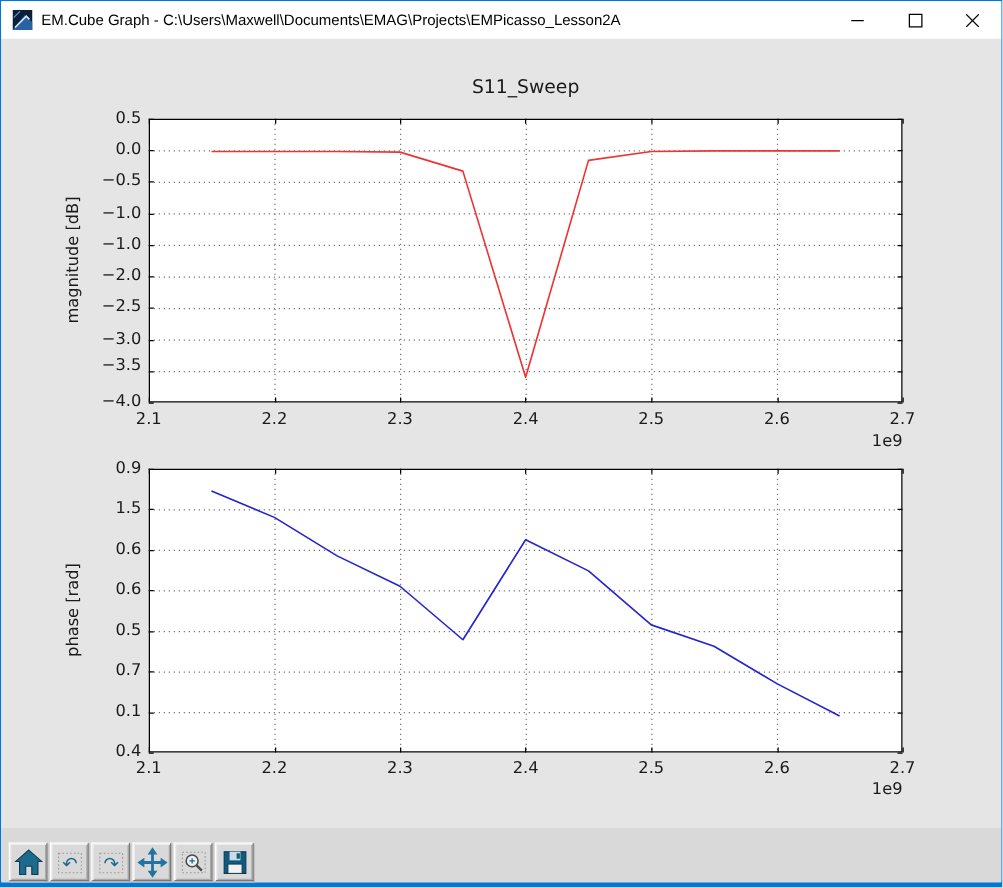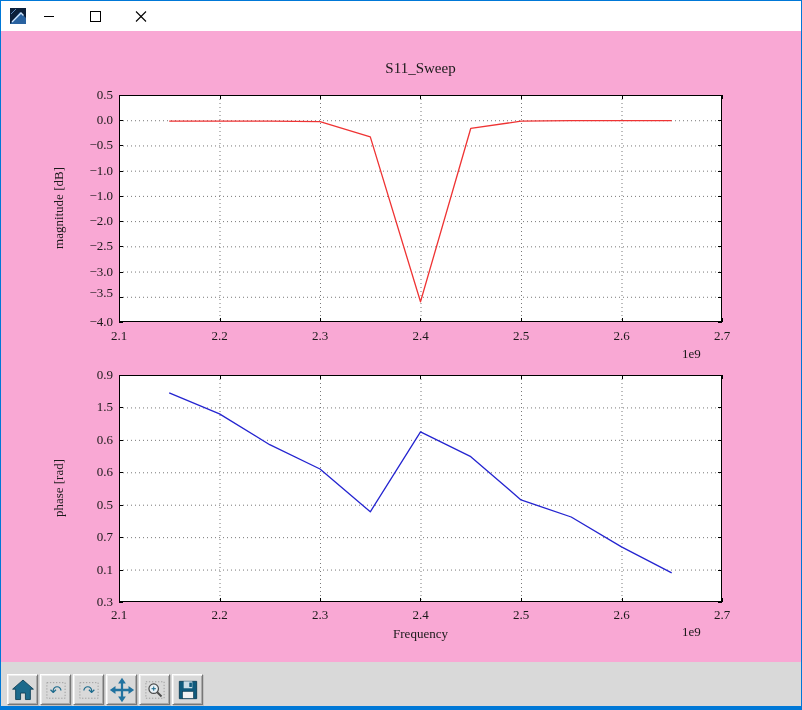--- a/index.html
+++ b/index.html
@@ -30,21 +30,21 @@
     position: absolute; left: 118px; top: 29px; width: 603px;
     text-align: center; font-size: 15px;
   }
   .ylabel {
     position: absolute; width: 200px; height: 16px; text-align: center;
     transform: rotate(-90deg); font-size: 13px; line-height: 16px;
   }
   .ylabel0 { left: -42px; top: 169px; }
   .ylabel1 { left: -42px; top: 449px; }
   .xlabel { position: absolute; left: 118px; top: 595px; width: 603px; text-align: center; font-size: 13px; }
-  .offset { position: absolute; left: 681px; width: 60px; font-size: 13px; }
+  .offset { position: absolute; left: 661px; width: 60px; text-align: right; font-size: 13px; }
   .offset0 { top: 315px; }
   .offset1 { top: 593px; }
   .xtick-label { position: absolute; width: 44px; text-align: center; font-size: 13px; line-height: 16px; }
   .ytick-label { position: absolute; width: 44px; text-align: right; font-size: 13px; line-height: 16px; }
   .toolbar {
     position: absolute; left: 0; top: 661px; width: 800px; height: 44px;
     background: #d9d9d9; display: flex; align-items: flex-start;
     padding-left: 6px; padding-top: 12px;
   }
   .tbtn {
@@ -63,41 +63,42 @@
 
   <div class="titlebar">
     <div class="app-icon">
       <svg width="16" height="16" viewBox="0 0 16 16">
         <rect width="16" height="16" fill="#0b1f3a"></rect>
         <path d="M0 16 L10 4 L16 10 L16 16 Z" fill="#2f6fb3" opacity="0.85"></path>
         <path d="M2 14 L11 5 L13.5 7.5" stroke="#cfe6ff" stroke-width="1.4" fill="none"></path>
         <path d="M1 6 L6 1" stroke="#5b87b8" stroke-width="1" fill="none"></path>
       </svg>
     </div>
+    <div class="title">EM.Cube Graph - C:\Users\Maxwell\Documents\EMAG\Projects\EMPicasso_Lesson2A</div>
     <div class="winbtns">
       <div class="winbtn">
         <svg width="46" height="30">
             <line x1="18" y1="15.5" x2="28" y2="15.5" stroke="#000" stroke-width="1"></line>
           </svg>
       </div>
       <div class="winbtn">
         <svg width="46" height="30">
             <rect x="18.5" y="10.5" width="10" height="10" fill="none" stroke="#000" stroke-width="1"></rect>
           </svg>
       </div>
       <div class="winbtn">
         <svg width="46" height="30">
           <line x1="18" y1="10.5" x2="28" y2="20.5" stroke="#000" stroke-width="1.1"></line>
           <line x1="28" y1="10.5" x2="18" y2="20.5" stroke="#000" stroke-width="1.1"></line>
         </svg>
       </div>
     </div>
   </div>
 
-  <div class="figure" style="background: #f9a8d4; font-family: Liberation Serif, serif;">
+  <div class="figure" style="background: #e5e5e5;">
     <svg id="plots" width="800" height="631">
         <g>
           <rect x="118" y="64" width="603" height="227" fill="#ffffff"></rect>
           <g stroke="#787878" stroke-width="1" stroke-dasharray="1,3">
             <line x1="219.00000000000006" y1="64" x2="219.00000000000006" y2="291"></line>
             <line x1="319.49999999999966" y1="64" x2="319.49999999999966" y2="291"></line>
             <line x1="419.9999999999998" y1="64" x2="419.9999999999998" y2="291"></line>
             <line x1="520.4999999999998" y1="64" x2="520.4999999999998" y2="291"></line>
             <line x1="621" y1="64" x2="621" y2="291"></line>
             <line x1="118" y1="89.72222222222223" x2="721" y2="89.72222222222223"></line>
@@ -195,21 +196,20 @@
             <line x1="118" y1="539.5" x2="122" y2="539.5"></line>
             <line x1="721" y1="539.5" x2="717" y2="539.5"></line>
             <line x1="118" y1="571.5" x2="122" y2="571.5"></line>
             <line x1="721" y1="571.5" x2="717" y2="571.5"></line>
           </g>
         </g>
       </svg>
     <div class="chart-title">S11_Sweep</div>
     <div class="ylabel ylabel0">magnitude [dB]</div>
     <div class="ylabel ylabel1">phase [rad]</div>
-    <div class="xlabel">Frequency</div>
     <div class="offset offset0">1e9</div>
     <div class="offset offset1">1e9</div>
   <div class="xtick-label" style="left: 96px; top: 297px;">2.1</div>
       <div class="xtick-label" style="left: 196.5px; top: 297px;">2.2</div>
       <div class="xtick-label" style="left: 297px; top: 297px;">2.3</div>
       <div class="xtick-label" style="left: 397.5px; top: 297px;">2.4</div>
       <div class="xtick-label" style="left: 498px; top: 297px;">2.5</div>
       <div class="xtick-label" style="left: 598.5px; top: 297px;">2.6</div>
       <div class="xtick-label" style="left: 699px; top: 297px;">2.7</div>
       <div class="ytick-label" style="left: 68px; top: 56px;">0.5</div>
@@ -229,21 +229,21 @@
       <div class="xtick-label" style="left: 498px; top: 576px;">2.5</div>
       <div class="xtick-label" style="left: 598.5px; top: 576px;">2.6</div>
       <div class="xtick-label" style="left: 699px; top: 576px;">2.7</div>
       <div class="ytick-label" style="left: 68px; top: 336px;">0.9</div>
       <div class="ytick-label" style="left: 68px; top: 368.429px;">1.5</div>
       <div class="ytick-label" style="left: 68px; top: 400.857px;">0.6</div>
       <div class="ytick-label" style="left: 68px; top: 433.286px; text-align: right;">0.6</div>
       <div class="ytick-label" style="left: 68px; top: 465.714px;">0.5</div>
       <div class="ytick-label" style="left: 68px; top: 498.143px;">0.7</div>
       <div class="ytick-label" style="left: 68px; top: 530.571px;">0.1</div>
-      <div class="ytick-label" style="left: 68px; top: 563px;">0.3</div>
+      <div class="ytick-label" style="left: 68px; top: 563px;">0.4</div>
     </div>
 
   <div class="toolbar" id="toolbar">
       <div class="tbtn">
         <svg viewBox="0 0 30 30">
           <path d="M15 3.5 L27 14 L23.5 14 L23.5 26 L17.8 26 L17.8 18.5 L12.2 18.5 L12.2 26 L6.5 26 L6.5 14 L3 14 Z" fill="#1c6a8c" stroke="#0d3d55" stroke-width="1"></path>
         </svg>
       </div>
       <div class="tbtn">
         <svg viewBox="0 0 30 30">

